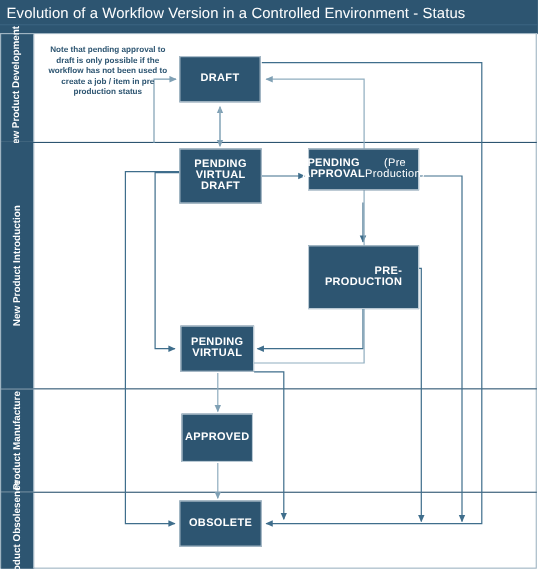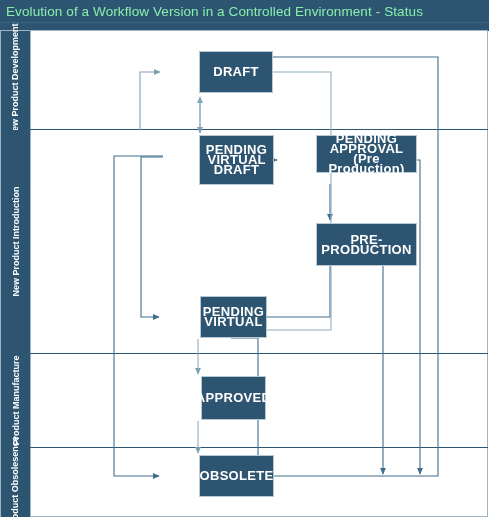--- a/index.html
+++ b/index.html
@@ -6,21 +6,21 @@
   body{font-family:"Liberation Sans",sans-serif;}
   #page{position:relative;width:489px;height:518px;overflow:hidden;background:#ffffff;
         box-sizing:border-box;}
 
   
   #titlebar{position:absolute;left:0;top:0;width:489px;height:30px;
             background:#2d5571;box-sizing:border-box;}
   #titlebar .bar-inner{position:absolute;left:0;top:0;width:489px;height:22px;
             background:#2d5571;}
   #title-text{position:absolute;left:6px;top:3px;width:470px;height:18px;
-            color:#86efac;font-size:13.5px;line-height:18px;letter-spacing:0.1px;
+            color:#ffffff;font-size:13.5px;line-height:18px;letter-spacing:0.1px;
             white-space:nowrap;}
   #titlebar .bar-lower{position:absolute;left:0;top:22px;width:489px;height:8px;
             background:#2d5571;border-top:1px solid #3b6480;}
 
   
   #frame{position:absolute;left:0px;top:30px;width:488px;height:487px;
          border:1px solid #9fb4c2;box-sizing:border-box;background:#ffffff;}
 
   
   .lane{position:absolute;left:0;width:487px;box-sizing:border-box;
@@ -32,22 +32,22 @@
         display:flex;align-items:center;justify-content:center;
         color:#ffffff;font-size:9px;font-weight:bold;line-height:11px;
         text-align:center;}
   .lane-label span{display:block;transform:rotate(-90deg);white-space:nowrap;}
   .lane-body{position:absolute;left:30px;top:0;right:0;height:100%;}
 
   
   .node{position:absolute;background:#2d5571;border:1px solid #b9c9d4;
         box-sizing:border-box;display:flex;align-items:center;
         justify-content:center;text-align:center;
-        color:#ffffff;font-size:13px;font-weight:bold;line-height:10px;
-        letter-spacing:0.3px;padding:18px;margin-left:36px;}
+        color:#ffffff;font-size:10px;font-weight:bold;line-height:10px;
+        letter-spacing:0.3px;padding:18px;}
 
   
   #note{position:absolute;left:38px;top:40px;width:120px;
         color:#2d5571;font-size:7.4px;line-height:9.6px;font-weight:bold;
         text-align:center;}
 
   
   #wires{position:absolute;left:0;top:0;width:489px;height:518px;}
 </style>
 </head>
@@ -165,36 +165,37 @@
         <path d="M198,421 L198,453" marker-end="url(#ahL)"></path>
       </g>
 
       <g stroke="#3f6e8c">
         <path d="M231,338 L258,338 L258,472" marker-end="url(#ahD)"></path>
       </g>
 
     </g>
   </svg>
 
+  <div id="note">Note that pending approval to draft is only possible if the workflow has not been used to create a job / item in pre production status</div>
 
   <div class="node" style="left:163px;top:51px;width:74px;height:42px;">
     <span>DRAFT</span>
   </div>
 
   <div class="node" style="left:163px;top:135px;width:75px;height:50px;flex-direction:column;">
     <span>PENDING</span>
     <span>VIRTUAL DRAFT</span>
   </div>
 
-  <div class="node" style="left:280px;top:135px;width:101px;height:32px;flex-direction:column;">
+  <div class="node" style="left:280px;top:135px;width:101px;height:32px;flex-direction:row;">
     <span>PENDING APPROVAL</span>
-    <span style="font-weight:bold;">(Pre Production)</span>
-  </div>
-
-  <div class="node" style="left:280px;top:223px;width:101px;height:43px;">
+    <span style="font-weight:normal;">(Pre Production)</span>
+  </div>
+
+  <div class="node" style="left:280px;top:223px;width:101px;height:58px;text-align:right;">
     <span>PRE-PRODUCTION</span>
   </div>
 
   <div class="node" style="left:164px;top:296px;width:67px;height:42px;flex-direction:column;">
     <span>PENDING</span>
     <span>VIRTUAL</span>
   </div>
 
   <div class="node" style="left:163px;top:455px;width:75px;height:42px;">
     <span>OBSOLETE</span>

